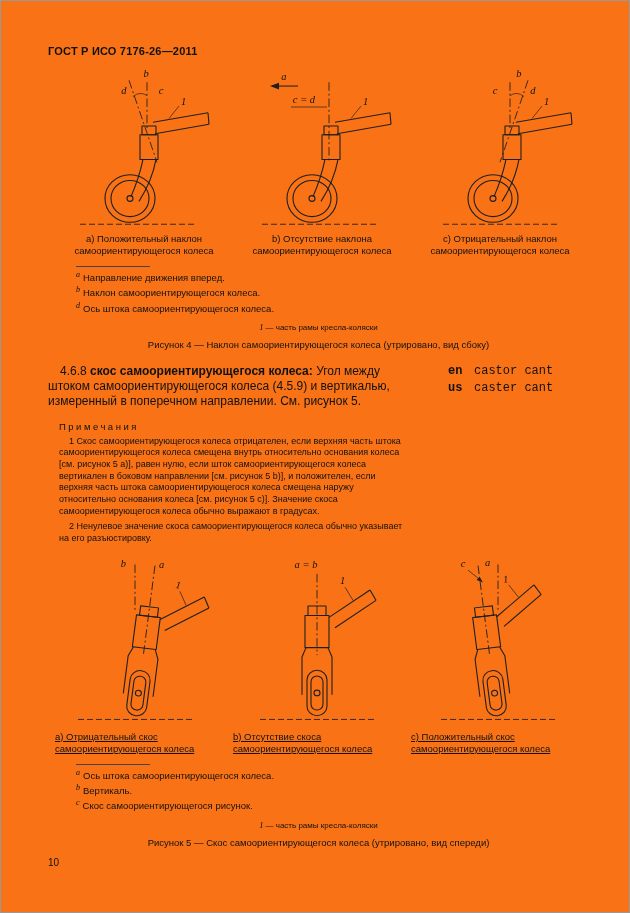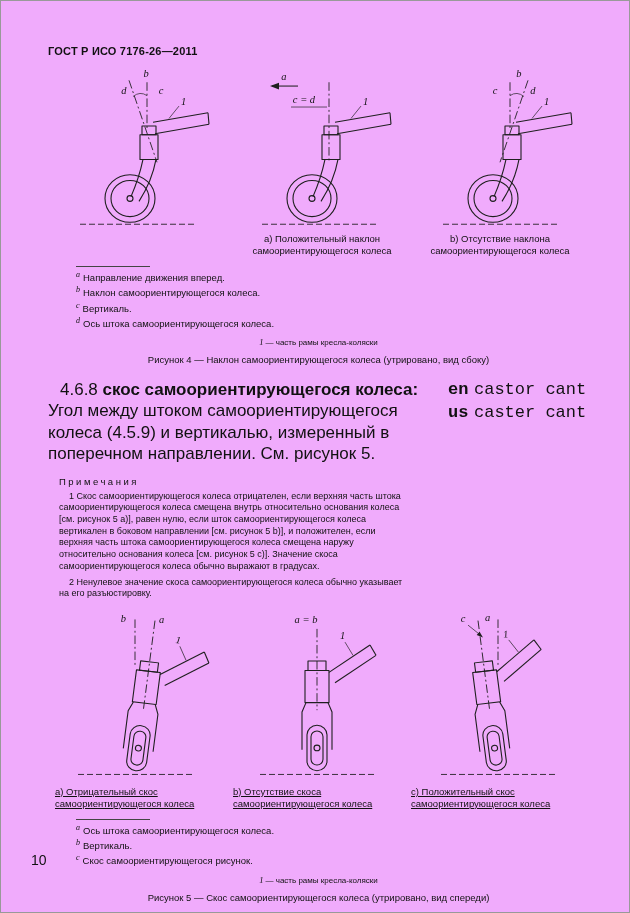--- a/index.html
+++ b/index.html
@@ -1,18 +1,18 @@
 <!DOCTYPE html>
 <html><head>
 <meta charset="utf-8">
 <style>
   html,body { margin:0; padding:0; background:#ffffff; }
   .page {
     width:630px; height:913px; box-sizing:border-box;
-    background:#f0abfc; border:1px solid #999;
+    background:#f97316; border:1px solid #999;
     padding:44px 40px 0 47px;
     position:relative;
     font-family:"Liberation Sans", sans-serif;
     color:#111;
     overflow:hidden;
   }
   .header { font-size:11px; font-weight:bold; letter-spacing:0.2px; }
 
   .fig-row { display:flex; justify-content:space-between; margin-top:10px; }
   .fig-cell { width:178px; display:flex; justify-content:center; }
@@ -33,31 +33,31 @@
 
   .fnblock { margin:9px 0 0 28px; font-size:9.5px; line-height:1.5; }
   .fnrule { width:74px; border-top:1px solid #444; margin-bottom:3px; }
   .fnm { font:italic 8px "Liberation Serif", serif; vertical-align:super; margin-right:3px; }
 
   .legend { text-align:center; font-size:8px; margin-top:6px; }
   .legend .num { font:italic 8.5px "Liberation Serif", serif; margin-right:2px; }
 
   .figcap { text-align:center; font-size:9.5px; margin-top:7px; }
 
-  .term-block { display:flex; margin-top:14px; font-size:17px; line-height:1.24; }
+  .term-block { display:flex; margin-top:14px; font-size:12px; line-height:1.24; }
   .term-para { width:374px; margin:0; text-indent:12px; }
   .trans { margin-left:26px;font-family:Liberation Mono, monospace; }
   .trans-row { display:flex; margin-bottom:2px; }
   .trans-row .lang { font-weight:bold; width:26px; }
 
   .notes { margin-top:12px;margin-left:11px; }
   .notes-title { font-size:9.5px; letter-spacing:2.5px; }
   .note { width:350px; font-size:9px; line-height:1.3; text-indent:10px; margin:4px 0 0 0; }
 
-  .pagenum { position:absolute; left:30px; bottom:44px; font-size:14px; }
+  .pagenum { position:absolute; left:47px; bottom:44px; font-size:10px; }
 </style>
 </head>
 <body>
 
 <div class="page">
 
   <div class="header">ГОСТ Р ИСО 7176-26—2011</div>
 
   <div class="fig-row">
     <div class="fig-cell">
@@ -163,27 +163,27 @@
         <text x="70" y="28" text-anchor="middle">c</text>
         <text x="108" y="28" text-anchor="middle">d</text>
         <text x="119" y="40">1</text>
       </svg>
     </div>
   </div>
 
   <div class="cap-row">
     <div class="cap center">a) Положительный наклон самоориентирующегося колеса</div>
     <div class="cap center">b) Отсутствие наклона самоориентирующегося колеса</div>
+    <div class="cap center">c) Отрицательный наклон самоориентирующегося колеса</div>
   </div>
 
   <div class="fnblock">
     <div class="fnrule"></div>
     <div><span class="fnm">a</span><span>Направление движения вперед.</span></div>
     <div><span class="fnm">b</span><span>Наклон самоориентирующегося колеса.</span></div>
-    <div><span class="fnm">c</span><span>Вертикаль.</span></div>
     <div><span class="fnm">d</span><span>Ось штока самоориентирующегося колеса.</span></div>
   </div>
 
   <div class="legend">
     <span class="num">1</span><span>— часть рамы кресла-коляски</span>
   </div>
 
   <div class="figcap">Рисунок 4 — Наклон самоориентирующегося колеса (утрировано, вид сбоку)</div>
 
   <div class="term-block">

